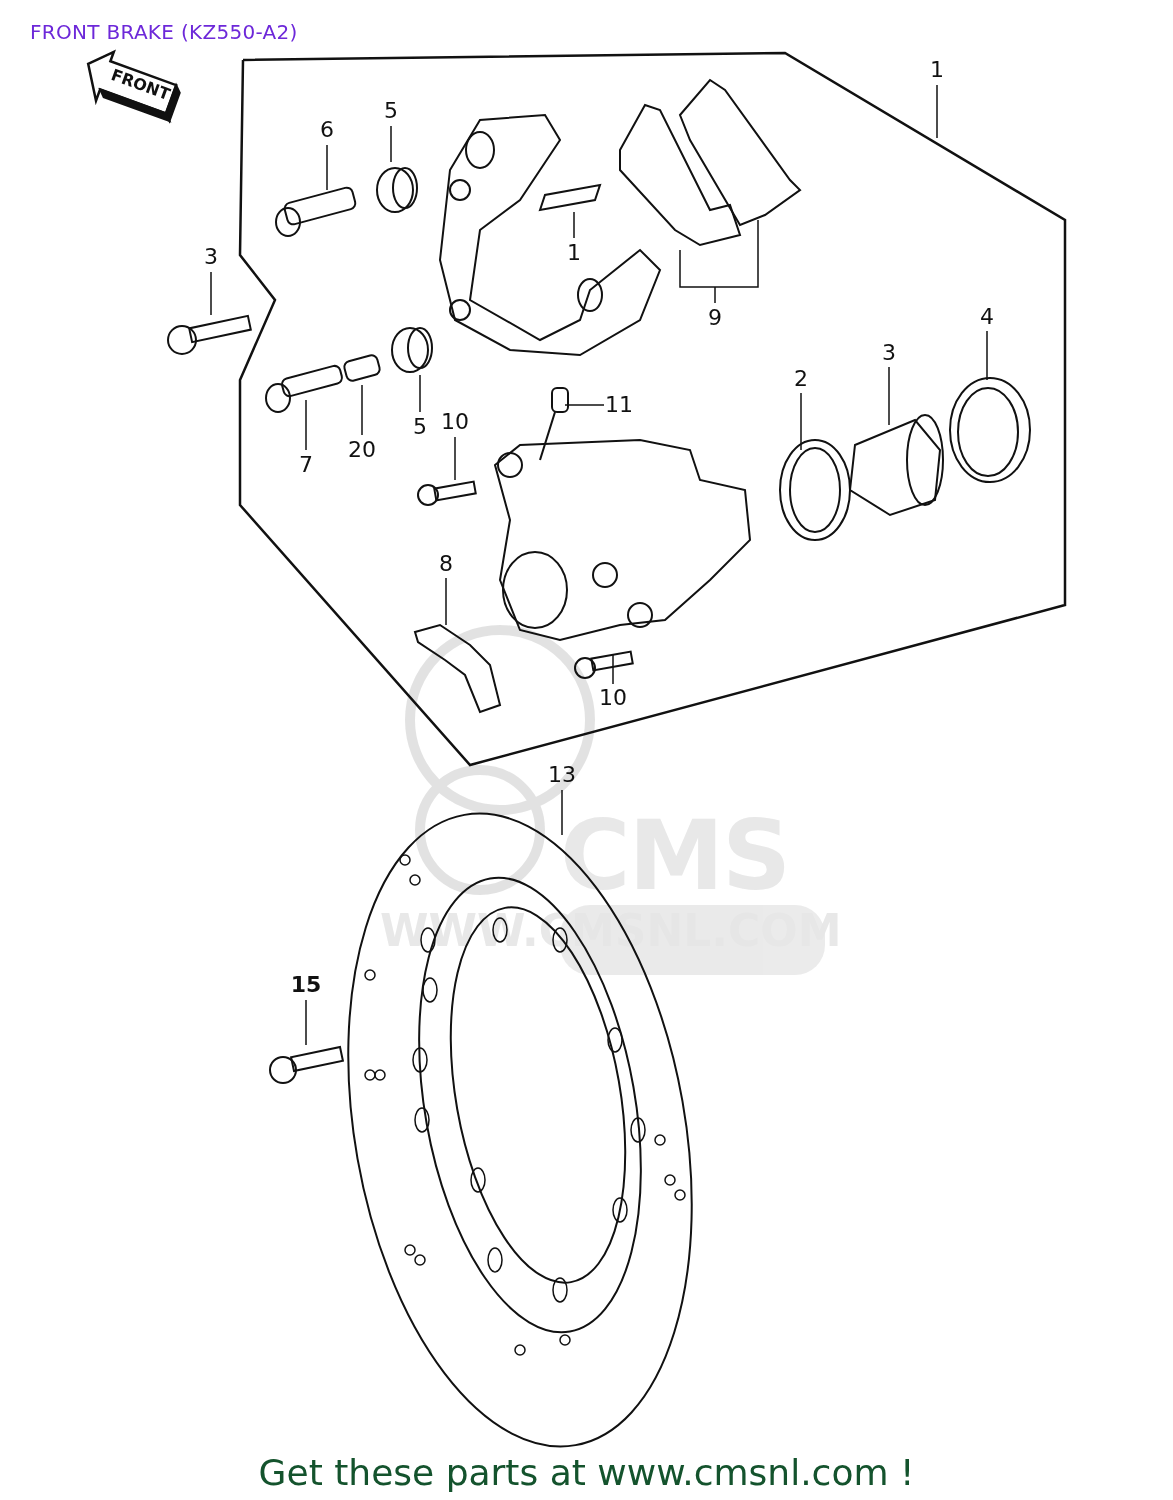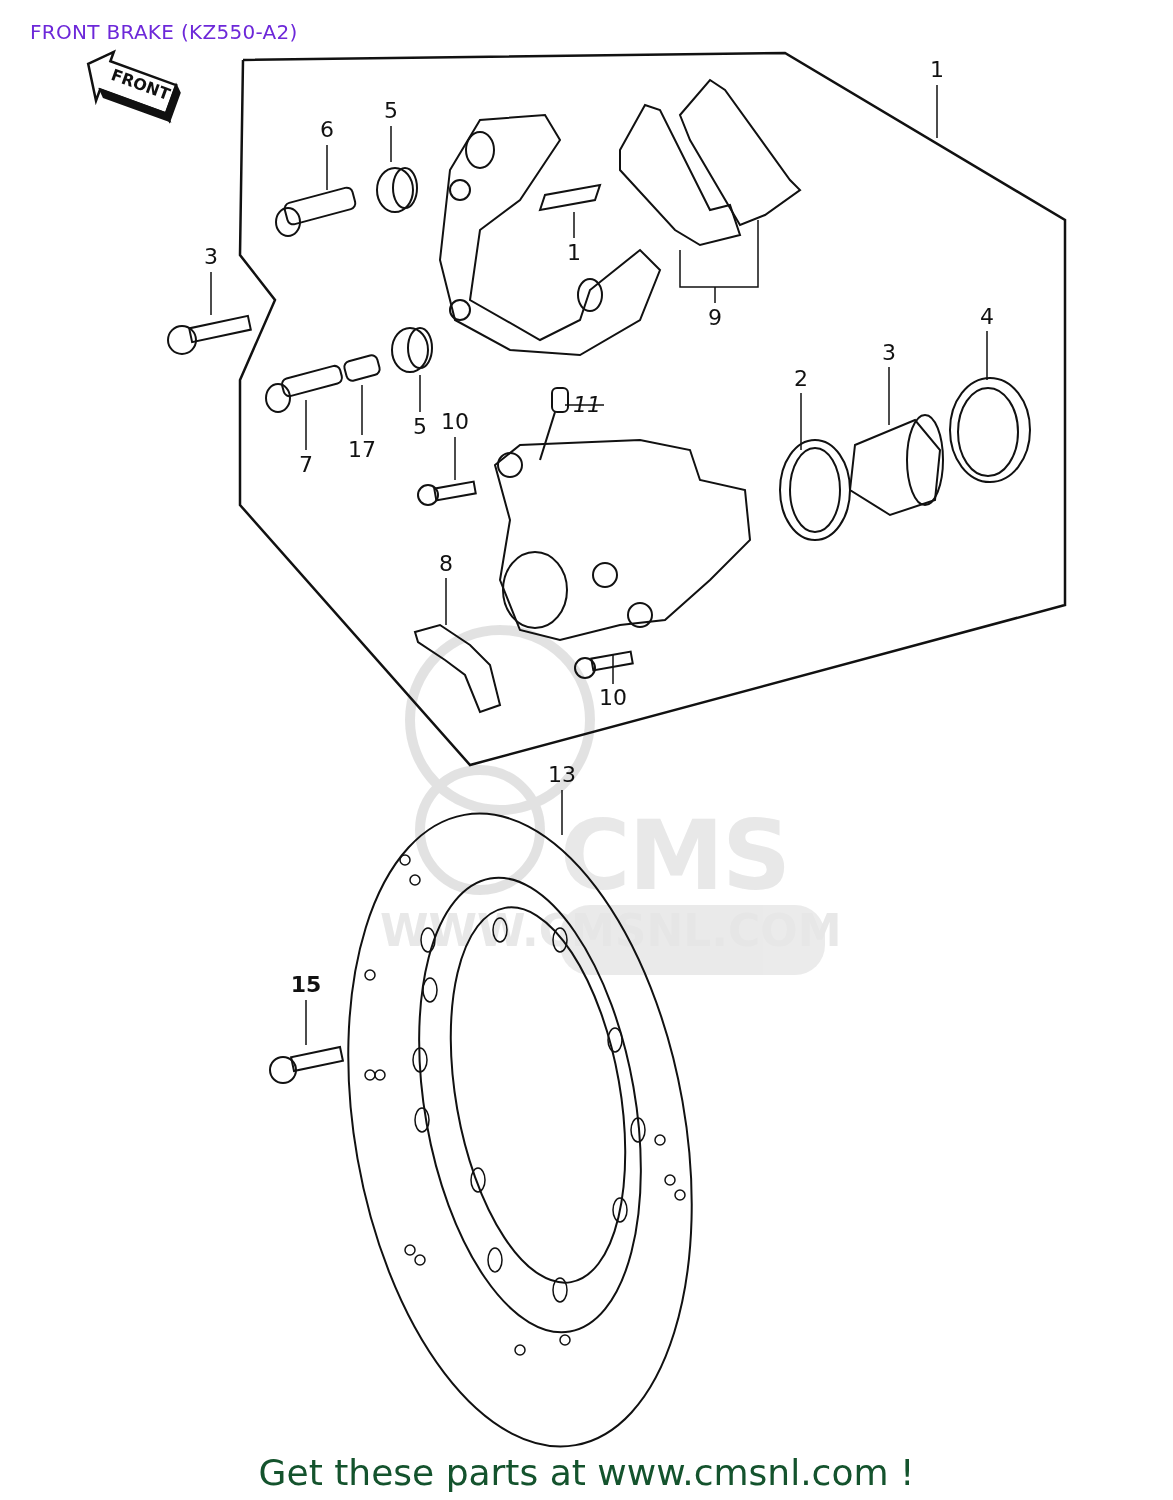--- a/index.html
+++ b/index.html
@@ -183,20 +183,20 @@
 <div class="callout" style="left:889px;top:353px;">3</div>
 <div class="callout" style="left:987px;top:317px;">4</div>
 <div class="callout" style="left:391px;top:111px;">5</div>
 <div class="callout" style="left:420px;top:427px;">5</div>
 <div class="callout" style="left:327px;top:130px;">6</div>
 <div class="callout" style="left:306px;top:465px;">7</div>
 <div class="callout" style="left:446px;top:564px;">8</div>
 <div class="callout" style="left:715px;top:318px;">9</div>
 <div class="callout" style="left:455px;top:422px;">10</div>
 <div class="callout" style="left:613px;top:698px;">10</div>
-<div class="callout" style="left:587px;top:405px;font-style:italic;">11</div>
-<div class="callout" style="left:362px;top:450px;">17</div>
+<div class="callout" style="left:619px;top:405px;">11</div>
+<div class="callout" style="left:362px;top:450px;">20</div>
 <div class="callout" style="left:562px;top:775px;text-align:right;">13</div>
 <div class="callout" style="left:211px;top:257px;">3</div>
 <div class="callout" style="left:306px;top:985px;font-weight:bold;">15</div>
 <div class="callout" style="left:574px;top:253px;">1</div>
 
 <div class="footer">Get these parts at www.cmsnl.com !</div>
 
 </body></html>

